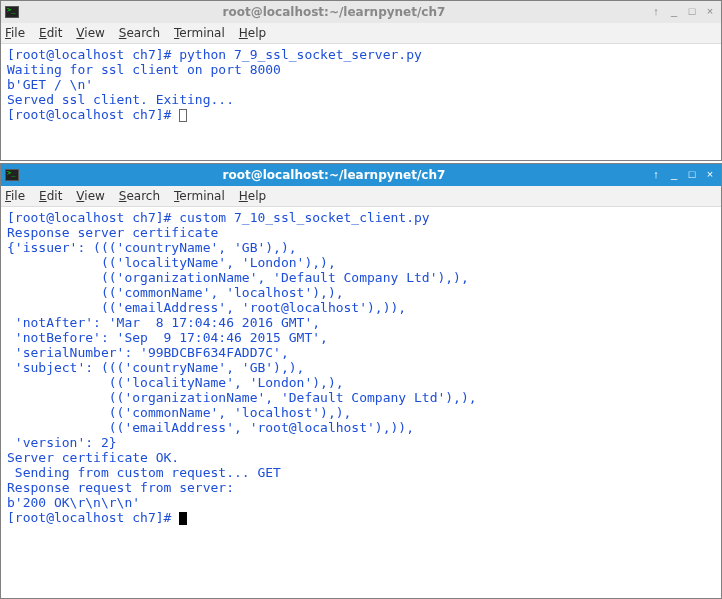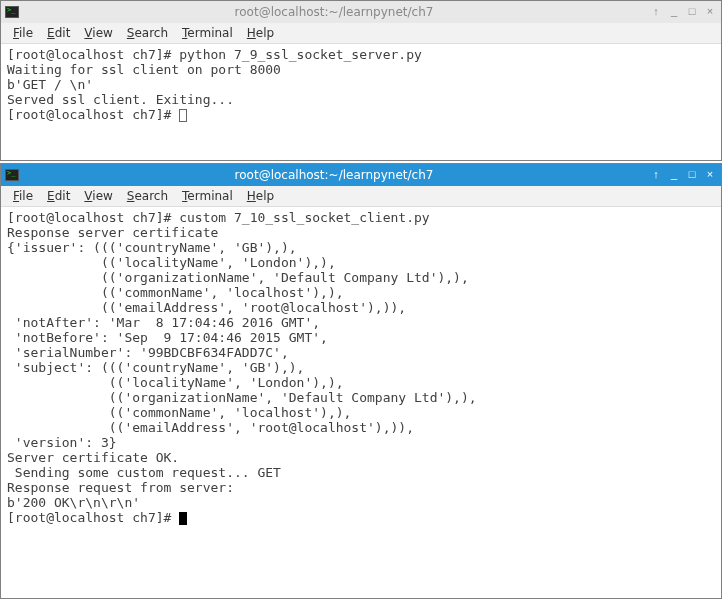--- a/index.html
+++ b/index.html
@@ -24,57 +24,57 @@
     align-items: center;
     height: 22px;
     font-family: "DejaVu Sans", "Liberation Sans", sans-serif;
     font-size: 12px;
     padding: 0 4px;
     gap: 4px;
     user-select: none;
   }
   .titlebar.inactive { background: #e8e8e8; color: #888; }
   .titlebar.active { background: #2793d6; color: #fff; }
-  .titlebar .title { flex: 1; text-align: center; font-weight: normal; }
+  .titlebar .title { flex: 1; text-align: center; font-weight: bold; }
   .titlebar .term-icon {
     width: 14px; height: 12px;
     background: #222; border: 1px solid #555;
     display: inline-block; position: relative;
   }
   .titlebar .term-icon::after {
     content: ">_"; color: #0f0; font-size: 7px;
     position: absolute; top: -1px; left: 1px; font-family: monospace;
   }
   .titlebar .wbtn {
     width: 14px; height: 14px; line-height: 12px;
     text-align: center; cursor: pointer;
     font-family: sans-serif; font-size: 11px;
   }
   .titlebar.inactive .wbtn { color: #888; }
   .titlebar.active .wbtn { color: #fff; }
   .menubar {
     display: flex;
     gap: 14px;
-    padding: 3px 12px;
+    padding: 3px 4px;
     font-family: "DejaVu Sans", "Liberation Sans", sans-serif;
     font-size: 12px;
     background: #f2f2f2;
     border-bottom: 1px solid #ddd;
     color: #333;
     user-select: none;
   }
   .menubar .menu-item { cursor: pointer; }
   .menubar .mnemonic { text-decoration: underline; }
   .termbody {
     flex: 1;
     padding: 3px 6px;
     font-family: "DejaVu Sans Mono", "Liberation Mono", monospace;
     font-size: 13px;
     line-height: 15px;
-    color: #404040;
+    color: #1d4ed8;
     background: #fff;
     white-space: pre;
     overflow: hidden;
   }
   .cursor-block {
     display: inline-block;
     width: 8px; height: 13px;
     background: #000;
     vertical-align: text-bottom;
   }
@@ -137,19 +137,19 @@
 <span>            (('commonName', 'localhost'),),</span>
 <span>            (('emailAddress', 'root@localhost'),)),</span>
 <span> 'notAfter': 'Mar  8 17:04:46 2016 GMT',</span>
 <span> 'notBefore': 'Sep  9 17:04:46 2015 GMT',</span>
 <span> 'serialNumber': '99BDCBF634FADD7C',</span>
 <span> 'subject': ((('countryName', 'GB'),),</span>
 <span>             (('localityName', 'London'),),</span>
 <span>             (('organizationName', 'Default Company Ltd'),),</span>
 <span>             (('commonName', 'localhost'),),</span>
 <span>             (('emailAddress', 'root@localhost'),)),</span>
-<span> 'version': 3}</span>
+<span> 'version': 2}</span>
 <span>Server certificate OK.</span>
-<span> Sending some custom request... GET</span>
+<span> Sending from custom request... GET</span>
 <span>Response request from server:</span>
 <span>b'200 OK\r\n\r\n'</span>
 <span>[root@localhost ch7]# </span><span class="cursor-block"></span></div>
 </div>
 
 </body></html>

